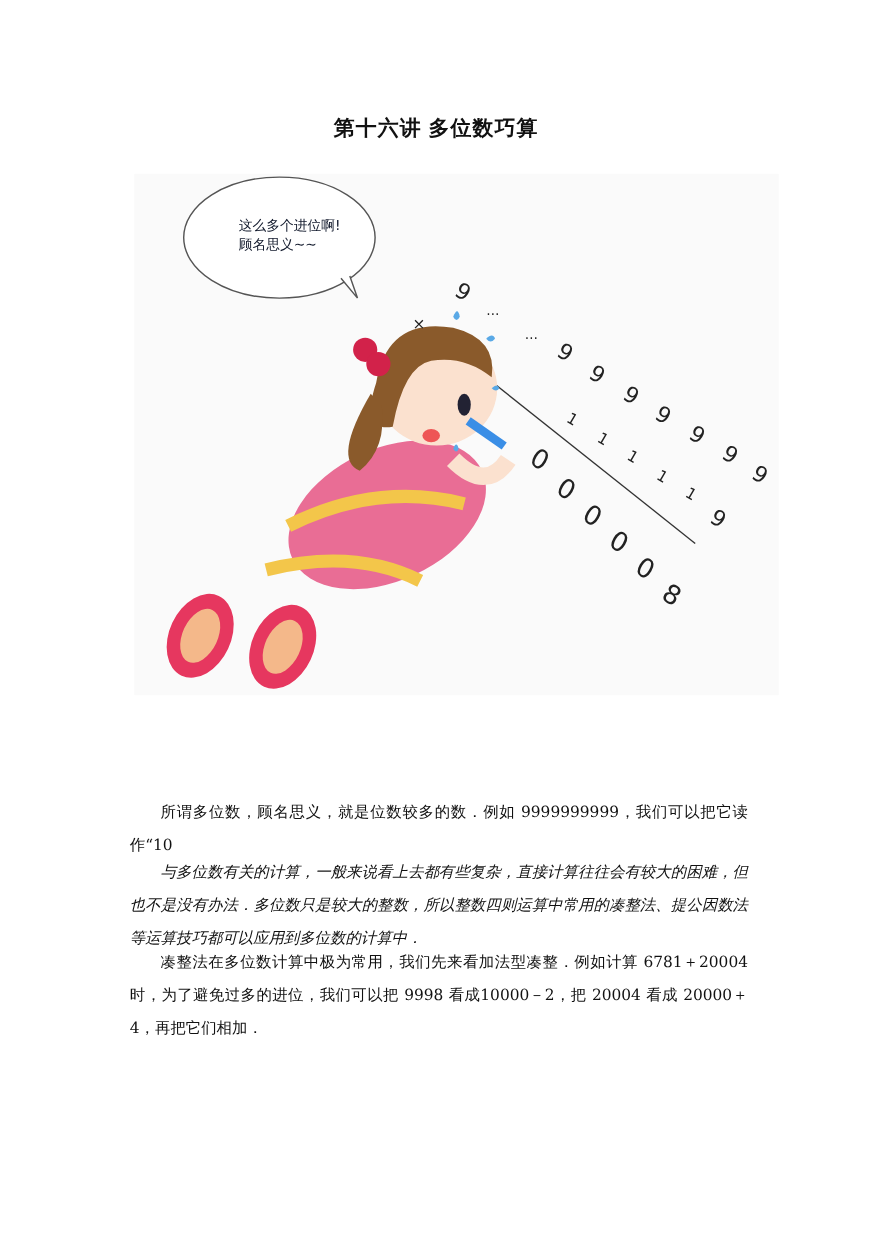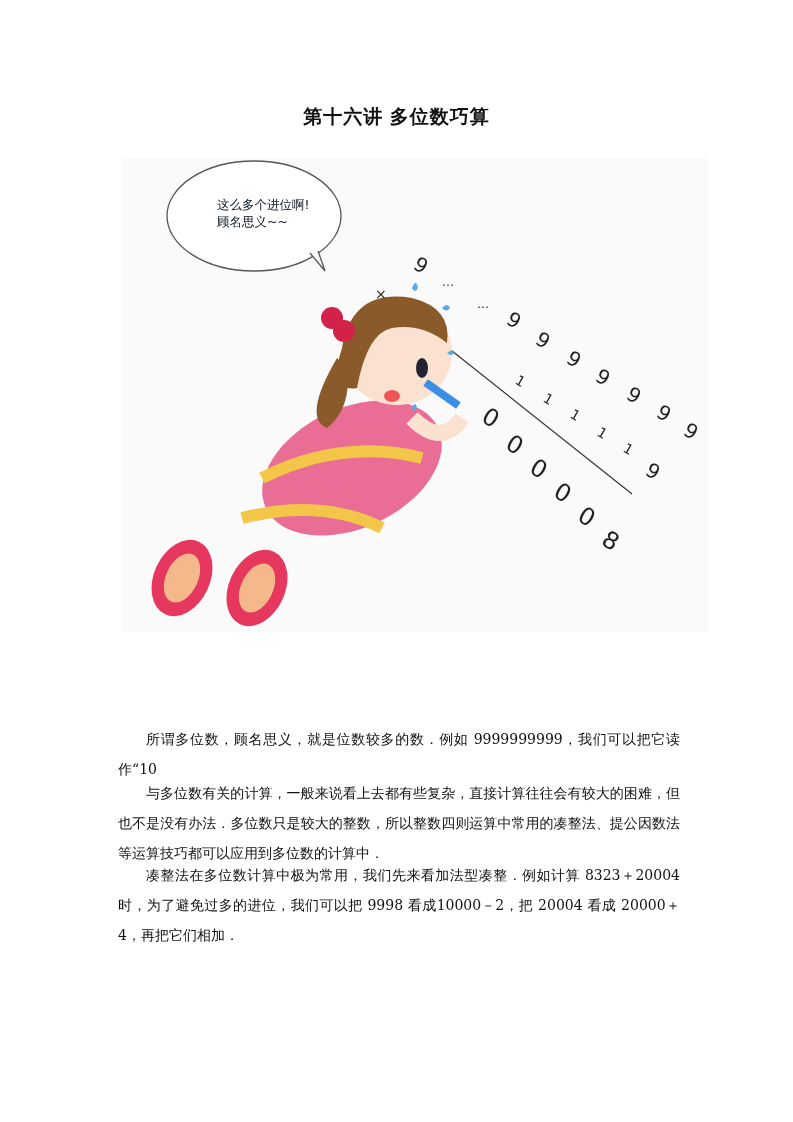--- a/index.html
+++ b/index.html
@@ -88,15 +88,15 @@
   <div class="bubble-text">
     <div>这么多个进位啊!</div>
     <div>顾名思义~~</div>
   </div>
 </div>
 
 <div class="para indent" style="top:724px;">
   <span>所谓多位数，顾名思义，就是位数较多的数．例如 9999999999，我们可以把它读作“10</span><br>
 </div>
 
-<div class="para indent" style="top:778px;">与多位数有关的计算，一般来说看上去都有些复杂，直接计算往往会有较大的困难，但也不是没有办法．多位数只是较大的整数，所以整数四则运算中常用的凑整法、提公因数法等运算技巧都可以应用到多位数的计算中．</div>
+<div class="para indent" style="top:778px;font-style:italic;">与多位数有关的计算，一般来说看上去都有些复杂，直接计算往往会有较大的困难，但也不是没有办法．多位数只是较大的整数，所以整数四则运算中常用的凑整法、提公因数法等运算技巧都可以应用到多位数的计算中．</div>
 
-<div class="para indent" style="top:860px;">凑整法在多位数计算中极为常用，我们先来看加法型凑整．例如计算 8323＋20004 时，为了避免过多的进位，我们可以把 9998 看成10000－2，把 20004 看成 20000＋4，再把它们相加．</div>
+<div class="para indent" style="top:860px;">凑整法在多位数计算中极为常用，我们先来看加法型凑整．例如计算 6781＋20004 时，为了避免过多的进位，我们可以把 9998 看成10000－2，把 20004 看成 20000＋4，再把它们相加．</div>
 
 </body></html>

